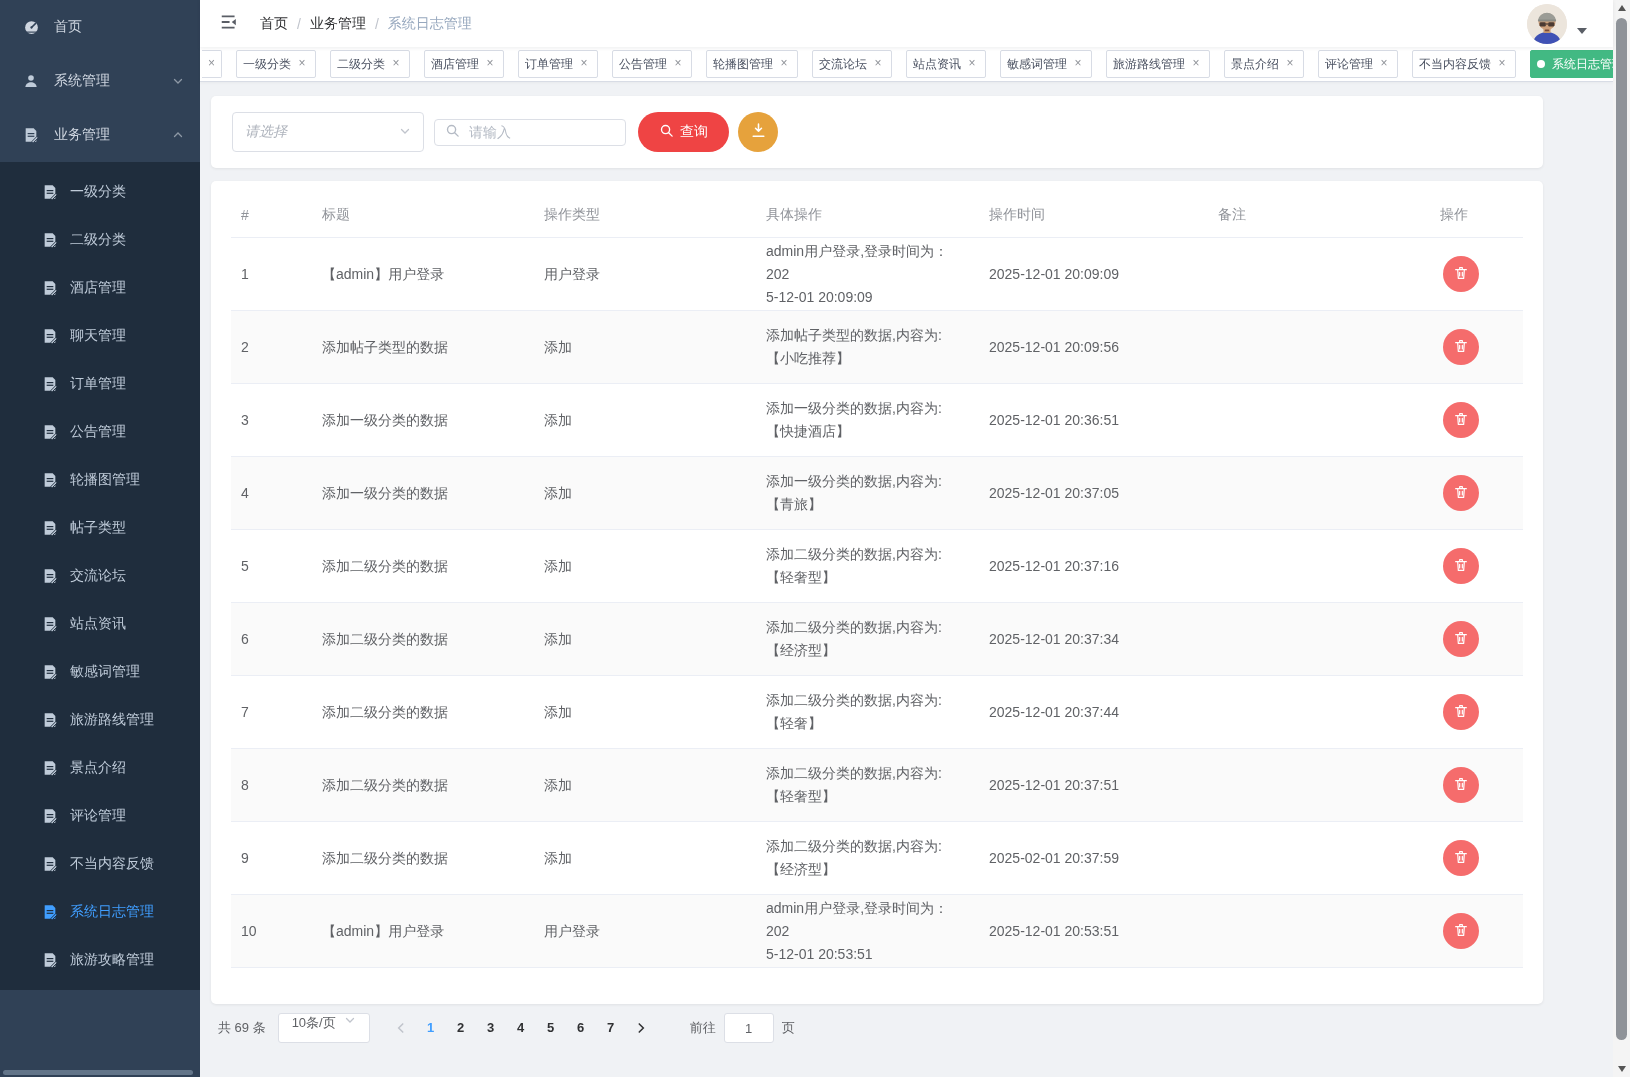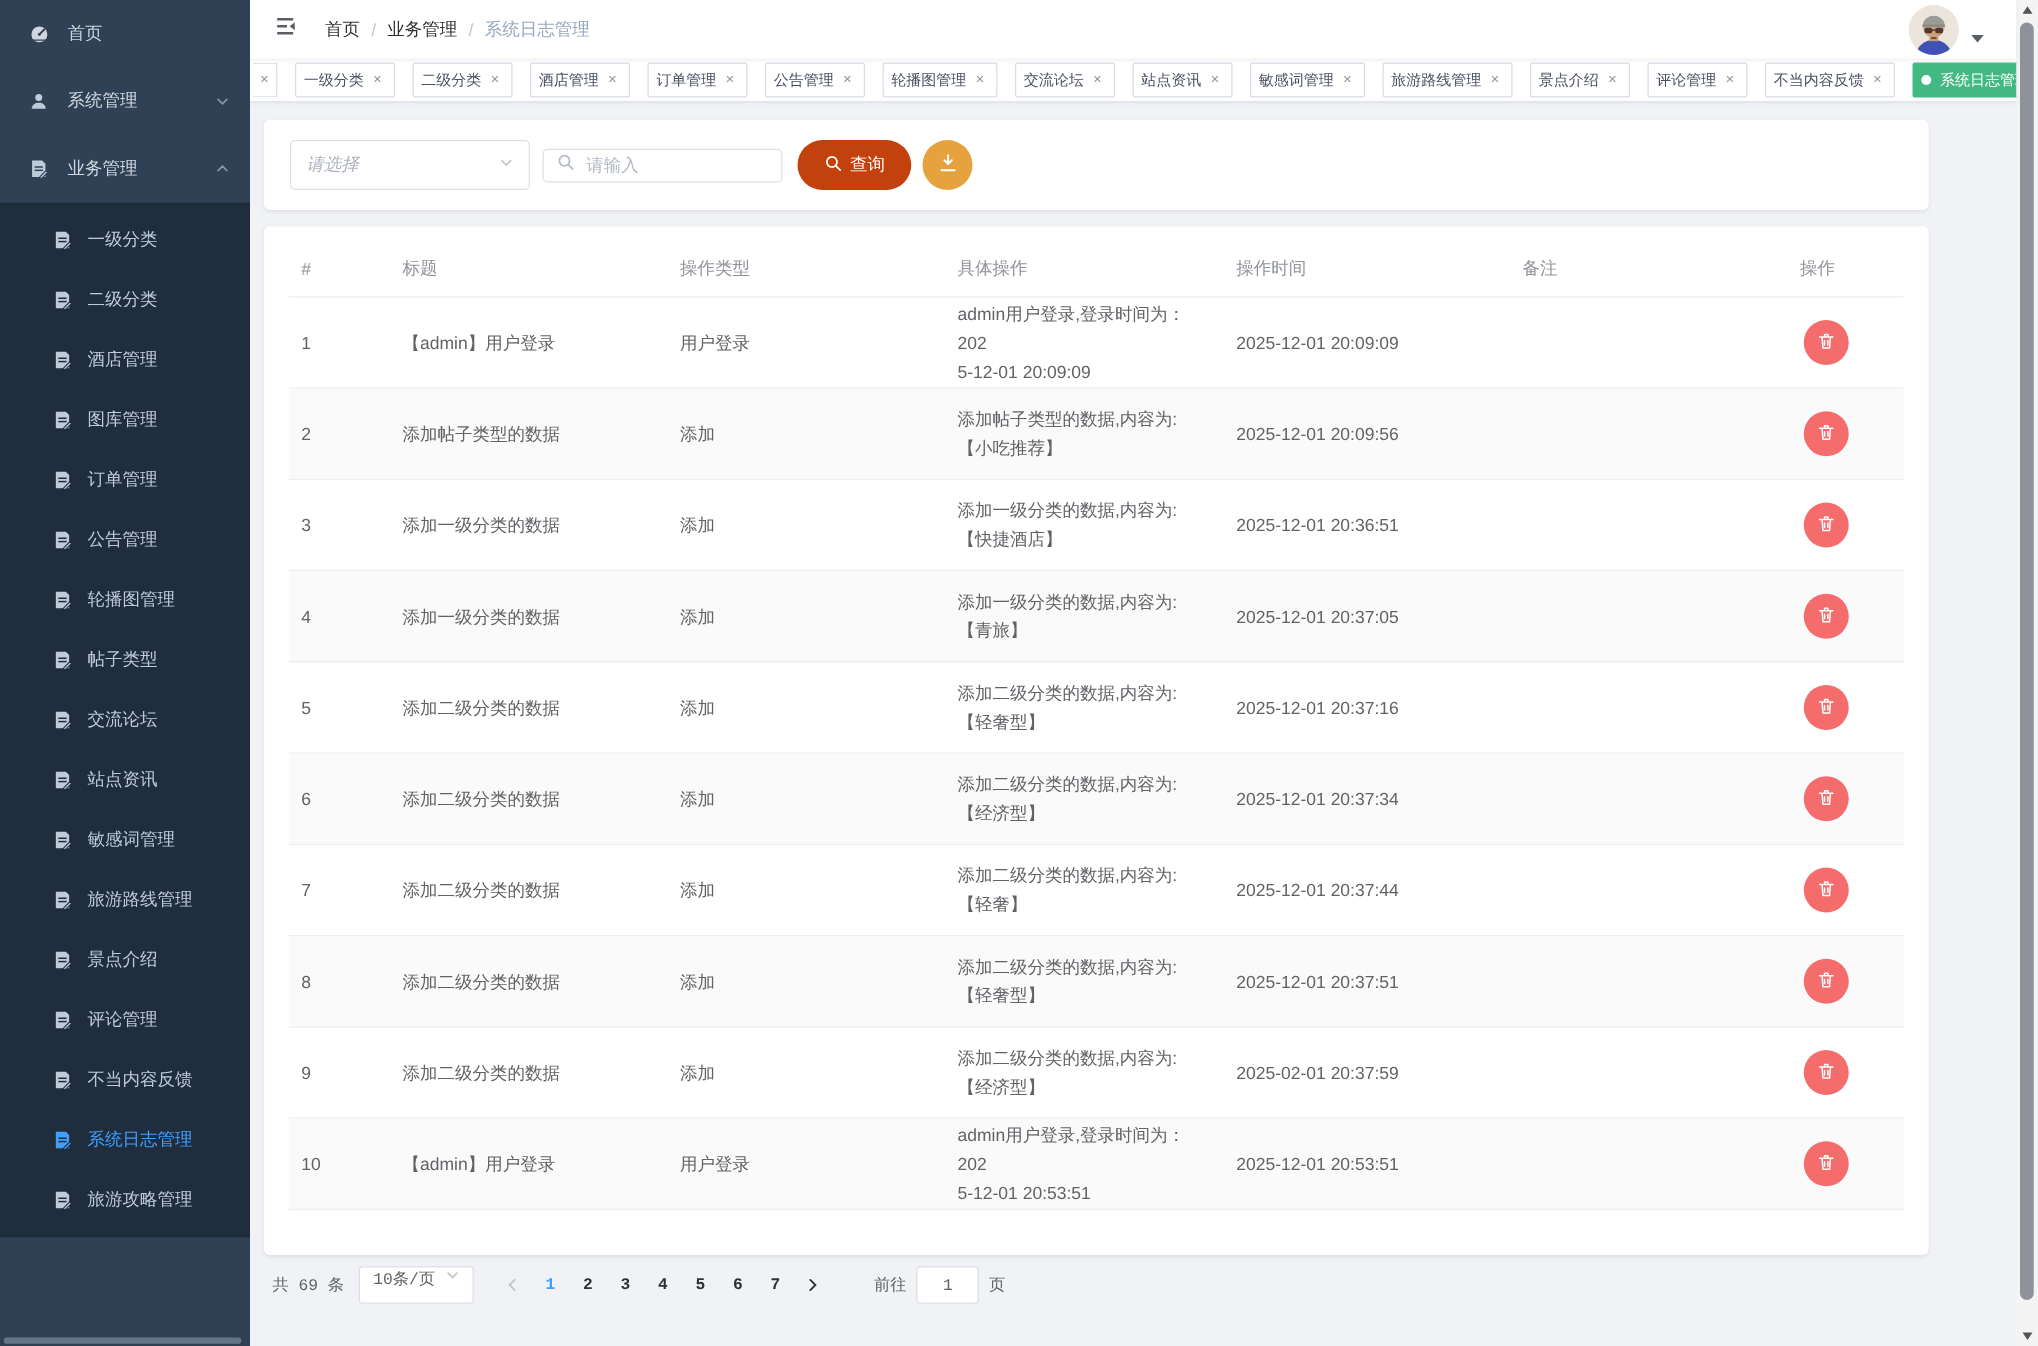--- a/index.html
+++ b/index.html
@@ -44,36 +44,36 @@
 
   
   .content{flex:1;padding:14px 0 0 11px;}
   .card{width:1332px;background:#fff;border-radius:5px;box-shadow:0 1px 3px rgba(0,0,0,.07);}
   .filter-card{height:72px;display:flex;align-items:center;padding-left:21px;box-sizing:border-box;}
   .sel{width:192px;height:40px;border:1px solid #dcdfe6;border-radius:4px;display:flex;align-items:center;padding:0 12px;box-sizing:border-box;background:#fff;cursor:pointer;}
   .sel .sel-ph{color:#aeb3bc;font-size:14px;flex:1;font-style:italic;}
   .inp-wrap{width:192px;height:27px;border:1px solid #dcdfe6;border-radius:4px;display:flex;align-items:center;padding:0 10px;box-sizing:border-box;margin-left:10px;background:#fff;}
   .inp-wrap input{border:none;outline:none;font-size:14px;color:#606266;width:100%;margin-left:7px;font-family:inherit;}
   .inp-wrap input::placeholder{color:#b4bac4;}
-  .btn-search{height:40px;border:none;border-radius:20px;background:#c2410c;color:#fff;font-size:14px;display:flex;align-items:center;gap:6px;padding:0 21px;margin-left:12px;cursor:pointer;font-family:inherit;}
+  .btn-search{height:40px;border:none;border-radius:20px;background:#ef4444;color:#fff;font-size:14px;display:flex;align-items:center;gap:6px;padding:0 21px;margin-left:12px;cursor:pointer;font-family:inherit;}
   .btn-download{width:40px;height:40px;border:none;border-radius:50%;background:#e6a23c;margin-left:9px;display:flex;align-items:center;justify-content:center;cursor:pointer;}
 
   
   .table-card{margin-top:13px;padding:12px 20px 36px;box-sizing:border-box;width:1332px;}
   .trow,.thead-row{display:grid;grid-template-columns:81px 222px 222px 223px 229px 222px 93px;align-items:center;border-bottom:1px solid #ebeef5;}
   .thead-row{height:44px;}
   .th{font-size:14px;color:#909399;font-weight:400;padding:0 10px;}
   .trow{min-height:72px;}
   .trow.stripe{background:#fafafa;}
   .td{font-size:14px;color:#606266;padding:0 10px;line-height:22px;}
   .td .dline{line-height:23px;}
   .btn-del{width:36px;height:36px;border:none;border-radius:50%;background:#f56c6c;display:flex;align-items:center;justify-content:center;cursor:pointer;margin-left:3px;}
 
   
-  .pager{display:flex;align-items:center;margin:10px 0 0 7px;height:28px;font-size:13px;color:#606266;font-family:Liberation Mono, monospace;}
+  .pager{display:flex;align-items:center;margin:10px 0 0 7px;height:28px;font-size:13px;color:#606266;}
   .pg-total{margin-right:12px;}
   .pg-size{width:90px;height:28px;border:1px solid #dcdfe6;border-radius:3px;display:flex;justify-content:center;gap:8px;background:#fff;cursor:pointer;margin-right:16px;}
   .pg-arrow{width:30px;text-align:center;cursor:pointer;display:flex;align-items:center;justify-content:center;}
   .pg-num{min-width:30px;text-align:center;font-weight:700;color:#303133;cursor:pointer;line-height:28px;}
   .pg-num.active{color:#409eff;}
   .pg-goto{margin-left:34px;display:flex;align-items:center;gap:8px;}
   .pg-goto input{width:44px;height:26px;border:1px solid #dcdfe6;border-radius:3px;text-align:center;font-size:13px;color:#606266;outline:none;font-family:inherit;}
 
   
   .win-scroll{width:17px;flex:0 0 17px;background:#f4f4f4;position:relative;}
@@ -167,21 +167,21 @@
         </div>
         <div class="sub-item">
     <span class="mi-icon">
             <svg width="16" height="16" viewBox="0 0 24 24">
               <path fill="#bfcbd9" d="M4 2h12l4 4v16H4z"></path>
               <rect x="7" y="9" width="10" height="1.8" fill="#1f2d3d"></rect>
               <rect x="7" y="13" width="10" height="1.8" fill="#1f2d3d"></rect>
               <path fill="#bfcbd9" stroke="#1f2d3d" stroke-width="1.4" d="M13.5 21.5l7.2-7.2 2 2-7.2 7.2h-2z"></path>
             </svg>
           </span>
-    <span class="mi-label">图库管理</span>
+    <span class="mi-label">聊天管理</span>
         </div>
         <div class="sub-item">
     <span class="mi-icon">
             <svg width="16" height="16" viewBox="0 0 24 24">
               <path fill="#bfcbd9" d="M4 2h12l4 4v16H4z"></path>
               <rect x="7" y="9" width="10" height="1.8" fill="#1f2d3d"></rect>
               <rect x="7" y="13" width="10" height="1.8" fill="#1f2d3d"></rect>
               <path fill="#bfcbd9" stroke="#1f2d3d" stroke-width="1.4" d="M13.5 21.5l7.2-7.2 2 2-7.2 7.2h-2z"></path>
             </svg>
           </span>

